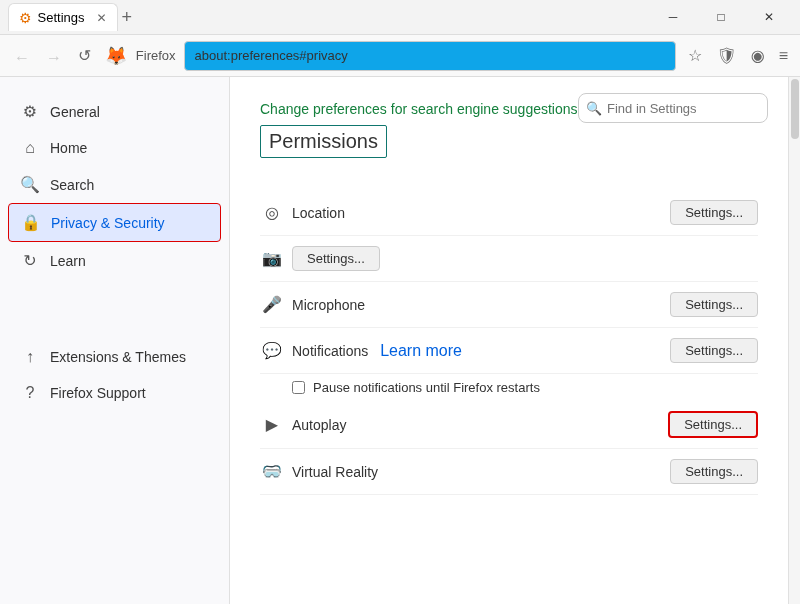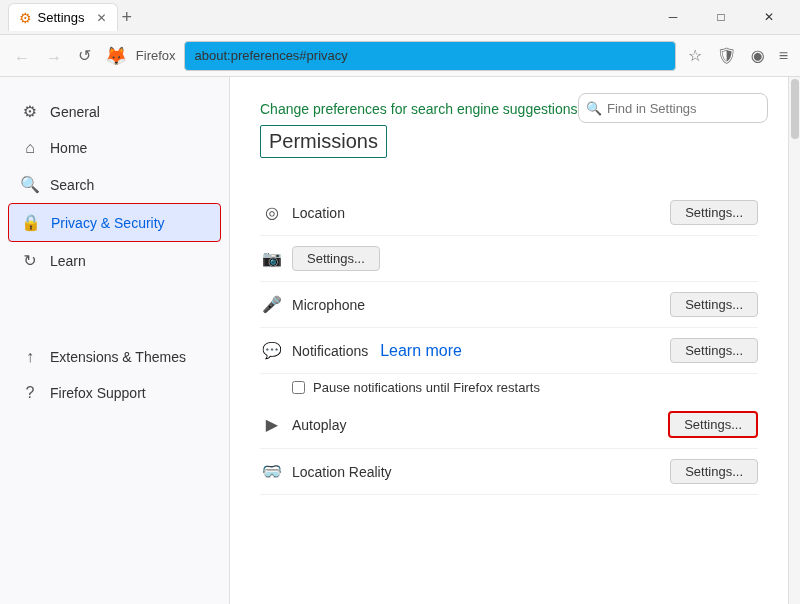--- a/index.html
+++ b/index.html
@@ -362,21 +362,21 @@
       </div>
 
       <div class="permission-row">
         <span class="permission-icon">▶</span>
         <span class="permission-label">Autoplay</span>
         <button class="settings-btn highlighted">Settings...</button>
       </div>
 
       <div class="permission-row">
         <span class="permission-icon">🥽</span>
-        <span class="permission-label">Location Reality</span>
+        <span class="permission-label">Virtual Reality</span>
         <button class="settings-btn">Settings...</button>
       </div>
     </div>
   </div>
 
   <div class="scrollbar-track">
     <div class="scrollbar-thumb"></div>
   </div>
 </div>
 

